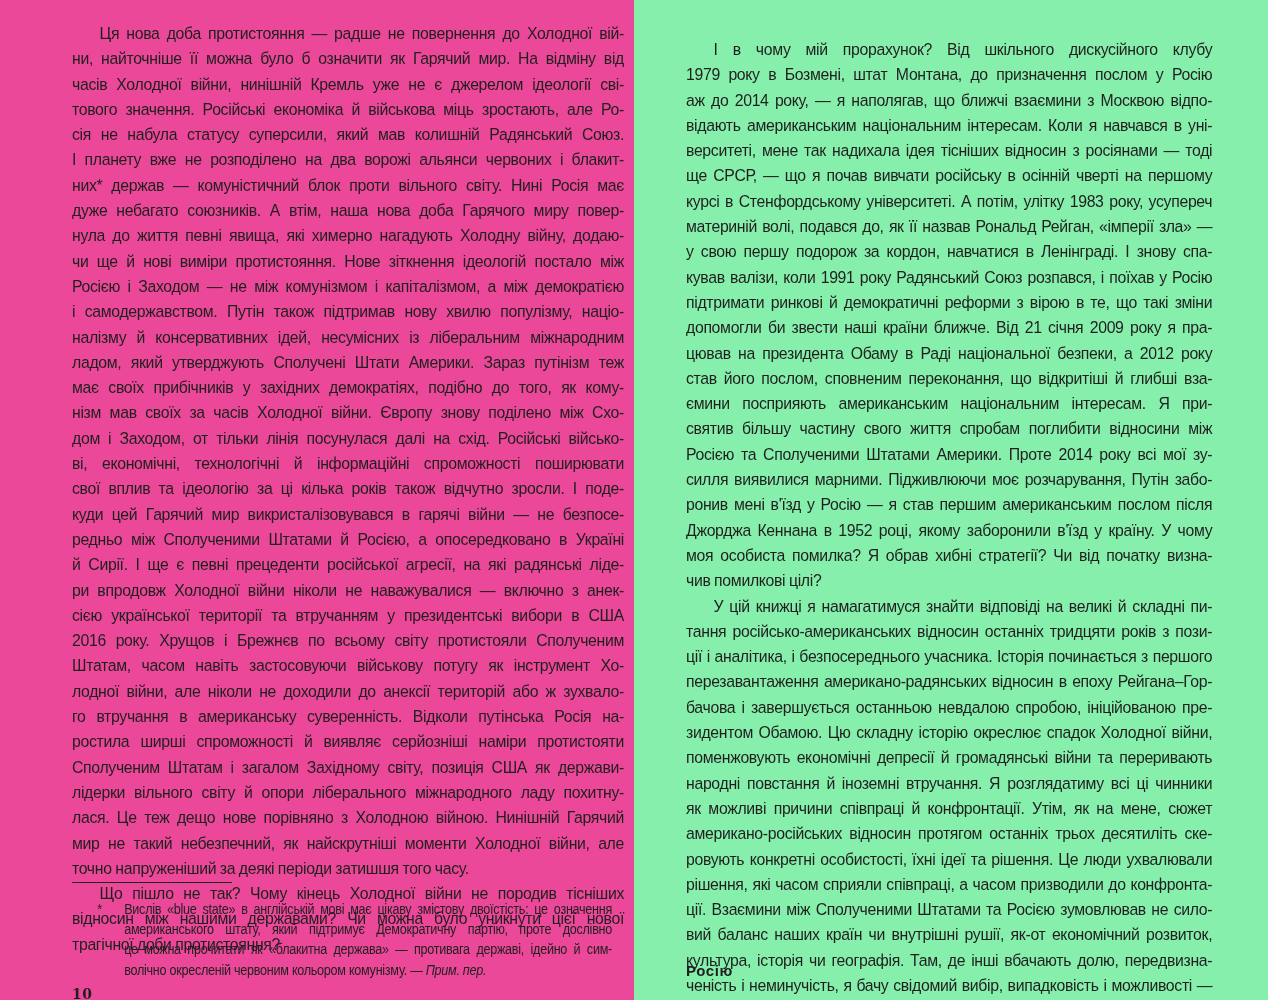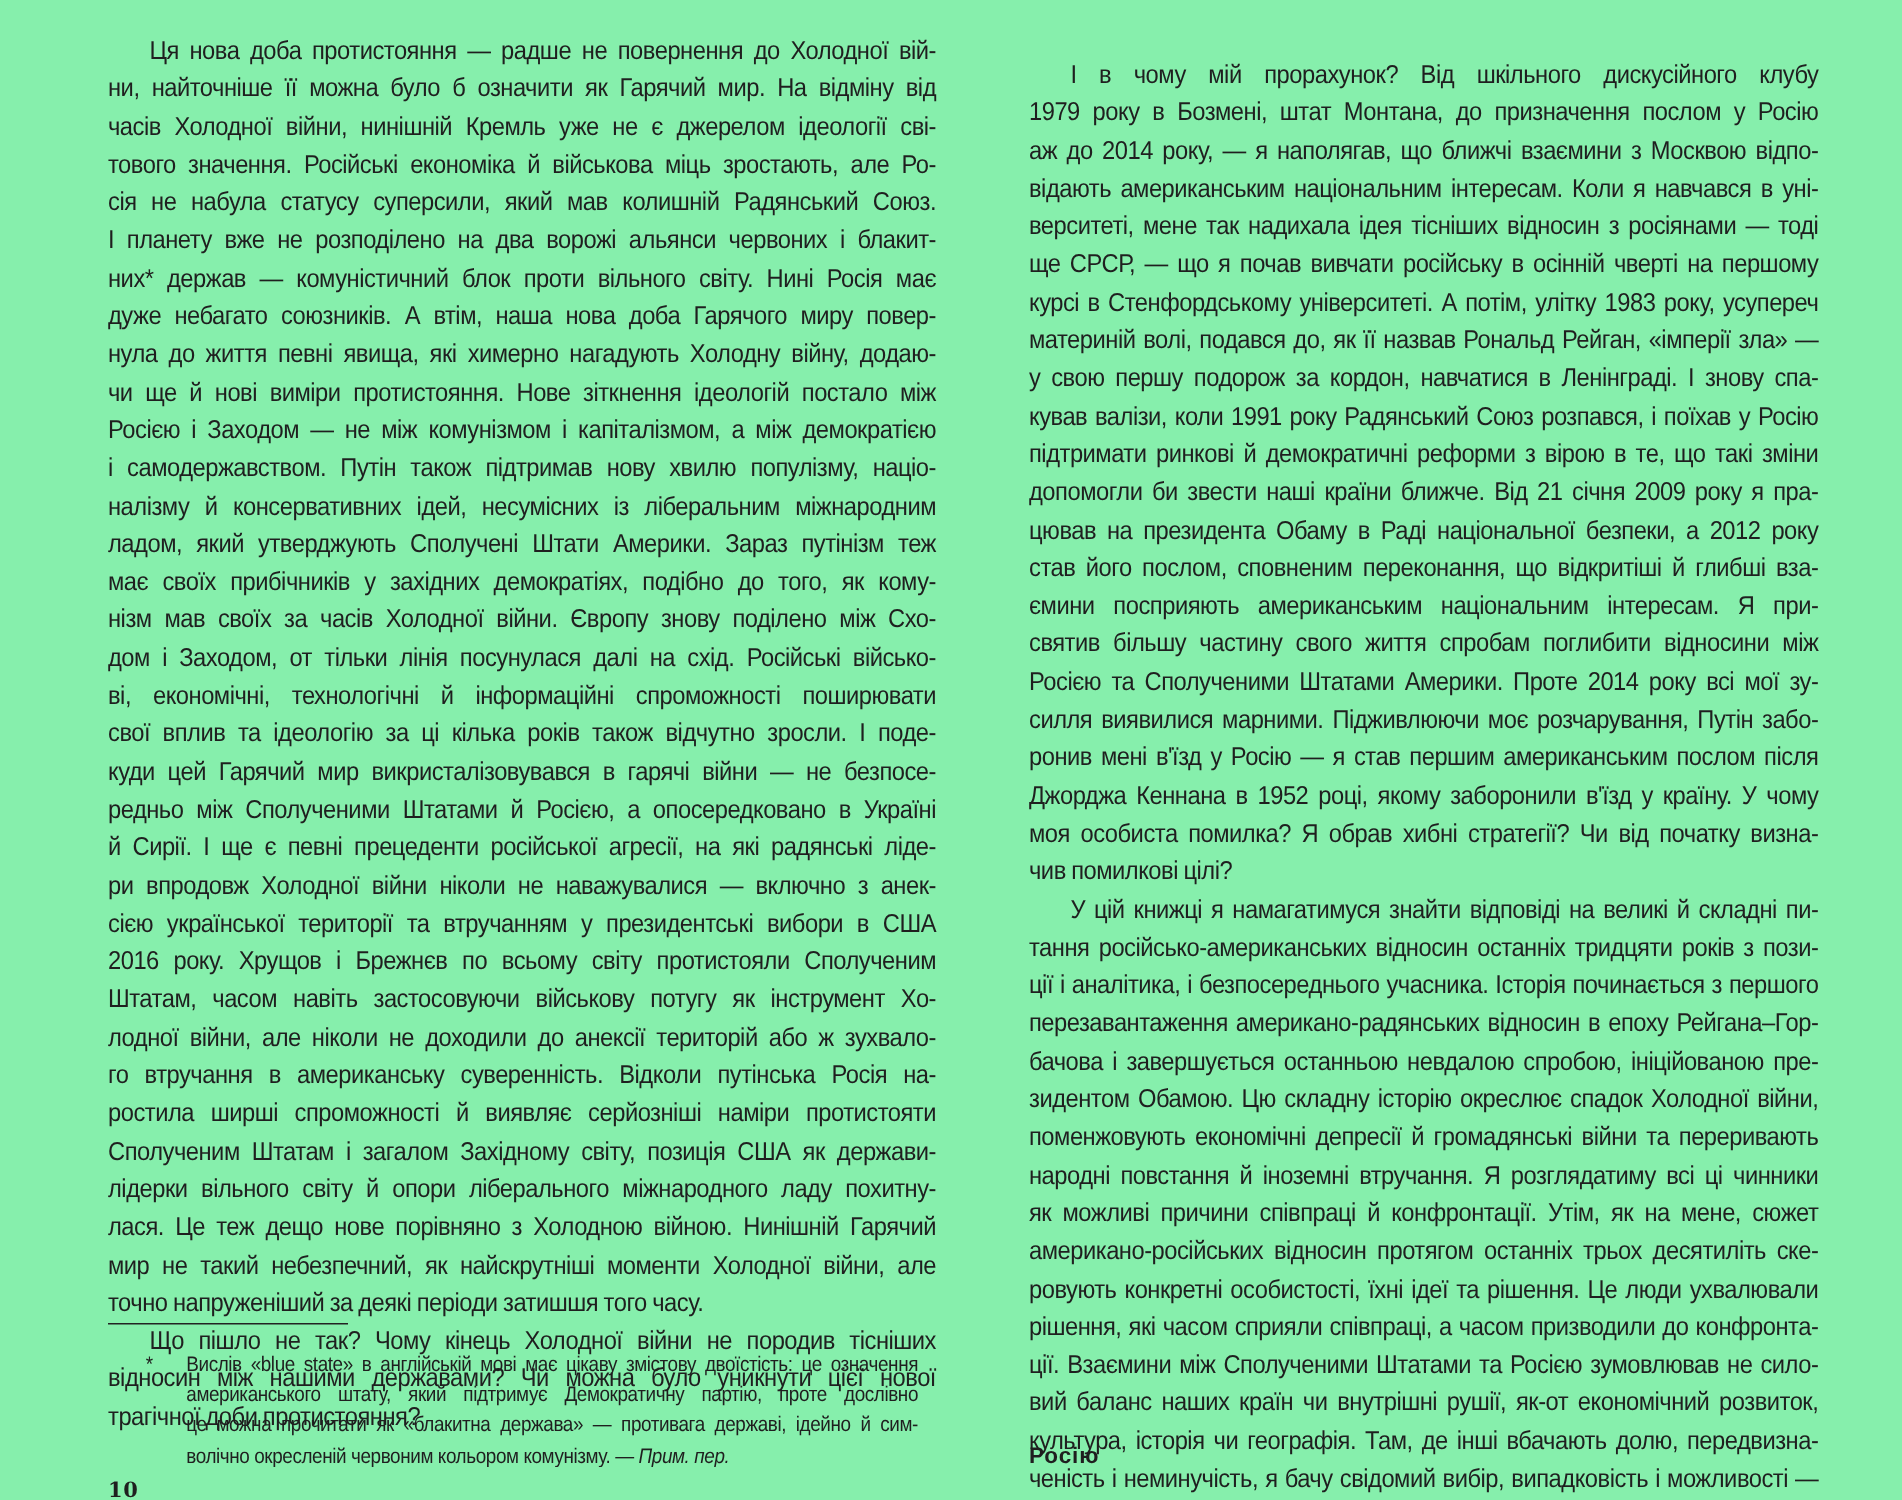--- a/index.html
+++ b/index.html
@@ -5,21 +5,21 @@
     html, body { margin: 0; padding: 0; }
     body {
       width: 1268px; height: 1000px; overflow: hidden;
       background: #ffffff;
       font-family: "Liberation Sans", sans-serif;
       color: #1f1f1f;
       position: relative;
     }
     .spread { position: absolute; inset: 0; }
     .page { position: absolute; top: 0; height: 1000px; }
-    .page-left { left: 0; width: 634px; background: #86efac; }
+    .page-left { left: 0; width: 634px; background: #ec4899; }
     .page-right { left: 634px; width: 634px; background: #86efac; }
     .body-text {
       position: absolute;
       font-size: 17.2px;
       line-height: 25.3px;
       letter-spacing: -0.35px;
       word-spacing: -0.5px;
       transform-origin: left top;
     }
     .page-left .body-text { left: 72px; top: 21px; width: 552px; transform: scaleX(0.92); width: 600px; }

